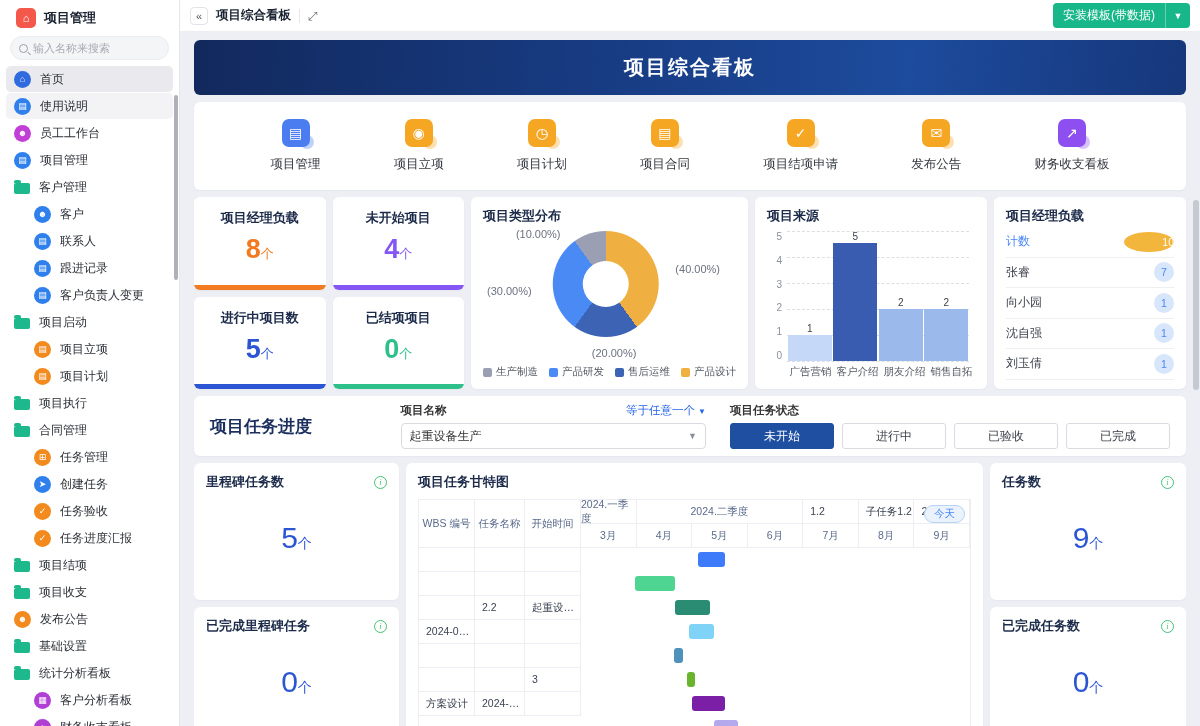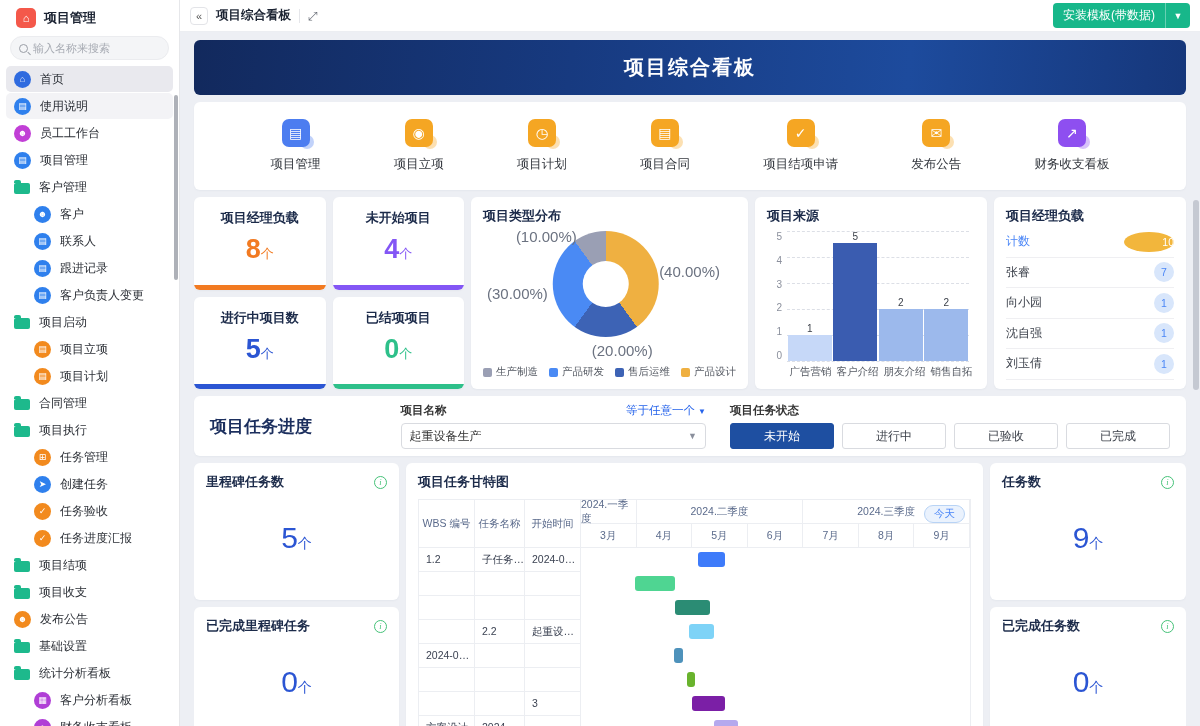--- a/index.html
+++ b/index.html
@@ -58,21 +58,21 @@
   .stat-grid { display:grid; grid-template-columns:1fr 1fr; grid-template-rows:1fr 1fr; gap:7px; }
   .stat-card { position:relative; display:flex; flex-direction:column; align-items:center; padding-top:12px; overflow:hidden; }
   .stat-card .sc-num { margin-top:7px; font-size:27px; font-weight:bold; }
   .stat-card .sc-unit { font-size:13px; font-weight:normal; }
   .stat-card .sc-bar { position:absolute; bottom:0; left:0; right:0; height:5px; }
 
   .donut-card, .bar-card { padding:10px 12px; display:flex; flex-direction:column; }
   .donut-wrap { flex:1; position:relative; margin-top:2px; }
   .donut { position:absolute; left:50%; top:4px; transform:translateX(-54%); width:106px; height:106px; border-radius:50%; }
   .donut::after { content:""; position:absolute; left:50%; top:50%; transform:translate(-50%,-50%); width:46px; height:46px; border-radius:50%; background:#fff; }
-  .pt-label { position:absolute; font-size:15px; color:#6b7280; white-space:nowrap; }
+  .pt-label { position:absolute; font-size:11px; color:#6b7280; white-space:nowrap; }
   .pl-0 { left:13%; top:1px; }
   .pl-1 { left:4px; top:44%; }
   .pl-2 { left:43%; bottom:0; }
   .pl-3 { right:16px; top:27%; }
   .legend { display:flex; justify-content:center; gap:11px; padding:6px 0 0 0;align-items:center; }
   .legend .li { display:flex; align-items:center; gap:4px; font-size:10.5px; color:#555a63; white-space:nowrap; }
   .legend .sw { width:9px; height:9px; border-radius:2px; }
 
   .bar-chart { flex:1; display:flex; margin-top:6px; padding-right:6px; }
   .y-axis { width:20px; display:flex; flex-direction:column; justify-content:space-between; text-align:right; padding-right:5px; font-size:10px; color:#8a8f9c; }
@@ -186,25 +186,25 @@
         <div class="side-item child">
           <span class="cicon" style="background: rgb(242, 138, 30);">▤</span>
           <span class="lbl">项目立项</span>
         </div>
         <div class="side-item child">
           <span class="cicon" style="background: rgb(242, 138, 30);">▤</span>
           <span class="lbl">项目计划</span>
         </div>
         <div class="side-item">
           <span class="ficon" style="background: rgb(29, 185, 140);"></span>
+          <span class="lbl">项目执行</span>
+        </div>
+        <div class="side-item">
+          <span class="ficon" style="background: rgb(29, 185, 140);"></span>
           <span class="lbl">合同管理</span>
-        </div>
-        <div class="side-item">
-          <span class="ficon" style="background: rgb(29, 185, 140);"></span>
-          <span class="lbl">项目执行</span>
         </div>
         <div class="side-item child">
           <span class="cicon" style="background: rgb(242, 138, 30);">⊞</span>
           <span class="lbl">任务管理</span>
         </div>
         <div class="side-item child">
           <span class="cicon" style="background: rgb(47, 128, 237);">➤</span>
           <span class="lbl">创建任务</span>
         </div>
         <div class="side-item child">
@@ -466,21 +466,20 @@
 
         <div class="card gantt-card">
           <div class="card-title">项目任务甘特图</div>
           <div class="gantt-table" id="gantt-table">
             <span class="today-badge">今天</span>
           <div class="g-cell hdr lblhdr">WBS 编号</div>
               <div class="g-cell hdr lblhdr">任务名称</div>
               <div class="g-cell hdr lblhdr">开始时间</div>
               <div class="g-cell hdr" style="grid-area: 1 / span 1;">2024.一季度</div>
               <div class="g-cell hdr" style="grid-area: 1 / span 3;">2024.二季度</div>
-              <div class="g-cell hdr" style="grid-area: 1 / span 3;">2024.三季度</div>
               <div class="g-cell hdr" style="grid-row: 2;">3月</div>
               <div class="g-cell hdr" style="grid-row: 2;">4月</div>
               <div class="g-cell hdr" style="grid-row: 2;">5月</div>
               <div class="g-cell hdr" style="grid-row: 2;">6月</div>
               <div class="g-cell hdr" style="grid-row: 2;">7月</div>
               <div class="g-cell hdr" style="grid-row: 2;">8月</div>
               <div class="g-cell hdr" style="grid-row: 2;">9月</div>
               <div class="g-cell txt">1.2</div>
               <div class="g-cell txt">子任务1.2</div>
               <div class="g-cell txt">2024-05-06</div>

